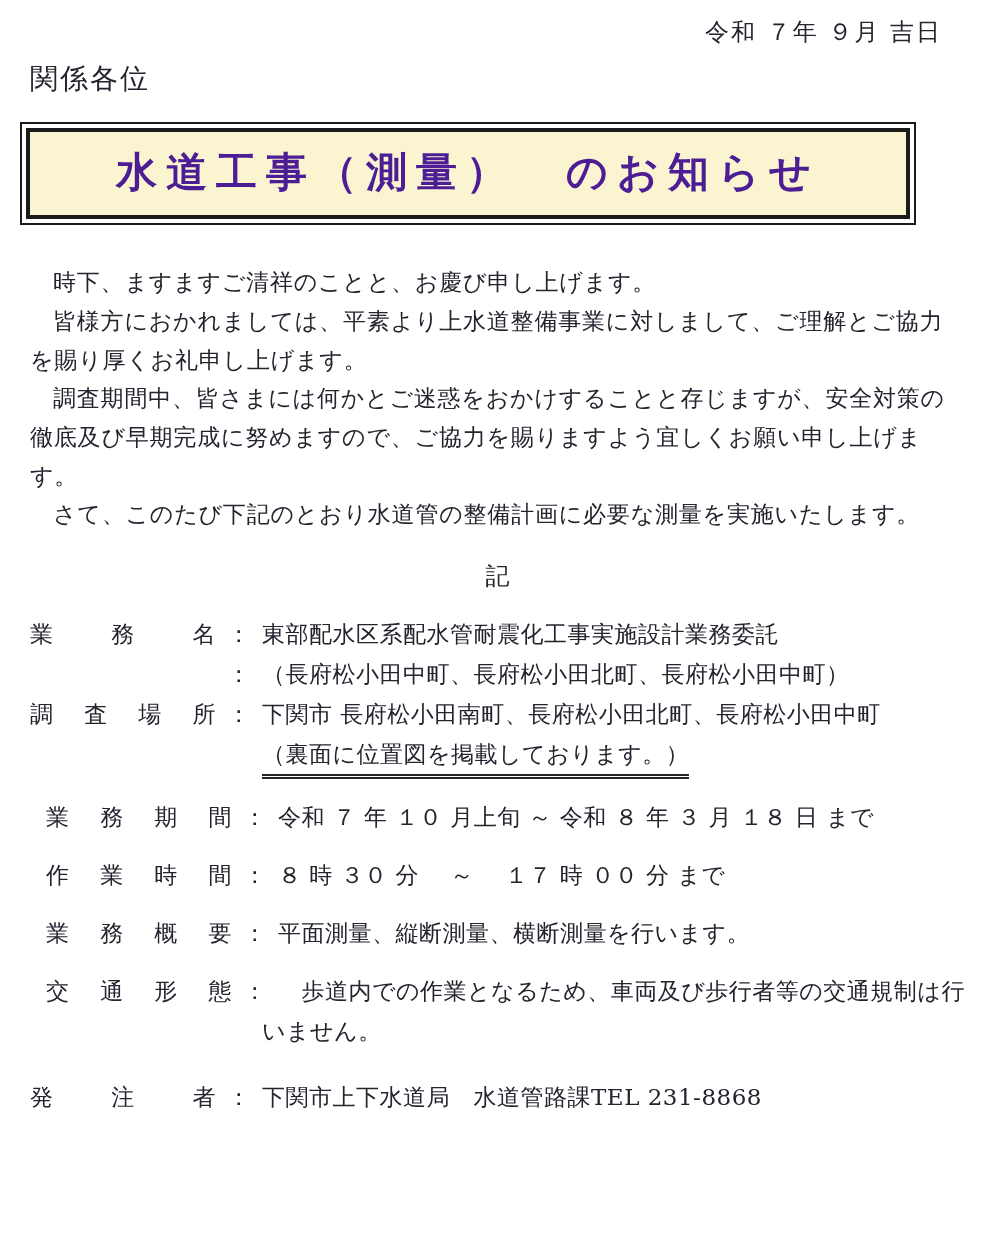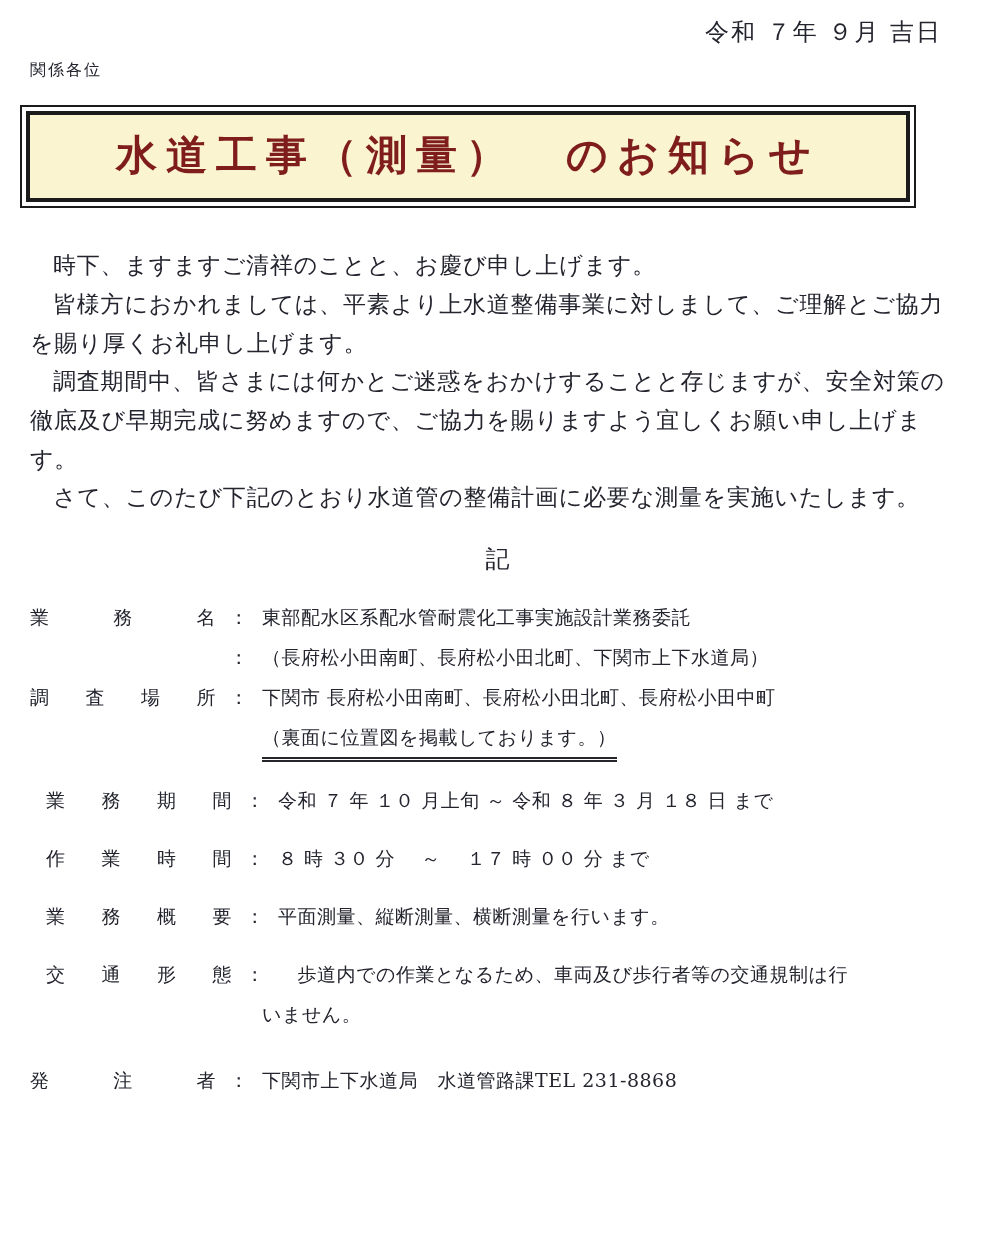--- a/index.html
+++ b/index.html
@@ -6,45 +6,45 @@
   html,body { background:#ffffff; }
   body {
     width:1000px; height:1238px;
     font-family:"DejaVu Serif","Liberation Serif",serif;
     color:#23242e;
     overflow:hidden;
   }
   .page { width:1000px; height:1020px; padding:16px 34px 0 30px; position:relative; }
 
   .date-line { text-align:right; padding-right:24px; font-size:24px; letter-spacing:2px; line-height:1.35; }
-  .recipient { font-size:16px; margin-top:12px; letter-spacing:2px; }
+  .recipient { font-size:28px; margin-top:12px; letter-spacing:2px; }
   .sender-block { text-align:right; padding-right:12px; font-size:24px; margin-top:12px; line-height:1.85; letter-spacing:1px; }
 
   .title-outer {
     margin:24px 50px 0 -10px;
     border:2px solid #1b1b1b;
     padding:4px;
     background:#ffffff;
   }
   .title-inner {
     border:4px solid #1b1b1b;
     text-align:center;
     font-size:41px;
     font-weight:bold;
     letter-spacing:9px;
-    color:#7f1d1d;
+    color:#4c1d95;
     padding:13px 0 15px 0;
   }
 
   .para-block { margin-top:38px; font-size:23px; line-height:1.68; letter-spacing:0.8px; }
   .para-block p { text-indent:1em; }
 
   .ki-marker { text-align:center; font-size:24px; margin-top:26px; letter-spacing:1px; }
 
-  .info-section { margin-top:22px; font-size:19px; letter-spacing:0.5px; }
+  .info-section { margin-top:22px; font-size:23px; letter-spacing:0.5px; }
   .info-row { display:flex; align-items:baseline; line-height:40px; }
   .ilabel {
     width:186px; flex:0 0 186px;
     text-align:justify; text-align-last:justify;
     text-justify:inter-character;
   }
   .icolon { width:46px; flex:0 0 46px; text-align:center; }
   .ivalue { flex:1; }
   .mt-group { margin-top:18px;margin-left:16px; }
   .mt-big { margin-top:26px; }
@@ -75,21 +75,21 @@
   <div class="info-section">
 
     <div class="info-row">
       <span class="ilabel">業務名</span>
       <span class="icolon">：</span>
       <span class="ivalue">東部配水区系配水管耐震化工事実施設計業務委託</span>
     </div>
     <div class="info-row">
       <span class="ilabel"></span>
       <span class="icolon">：</span>
-      <span class="ivalue">（長府松小田南町、長府松小田北町、下関市上下水道局）</span>
+      <span class="ivalue">（長府松小田中町、長府松小田北町、長府松小田中町）</span>
     </div>
 
     <div class="info-row">
       <span class="ilabel">調査場所</span>
       <span class="icolon">：</span>
       <span class="ivalue">下関市 長府松小田南町、長府松小田北町、長府松小田中町</span>
     </div>
     <div class="info-row">
       <span class="ilabel"></span>
       <span class="icolon"></span>

